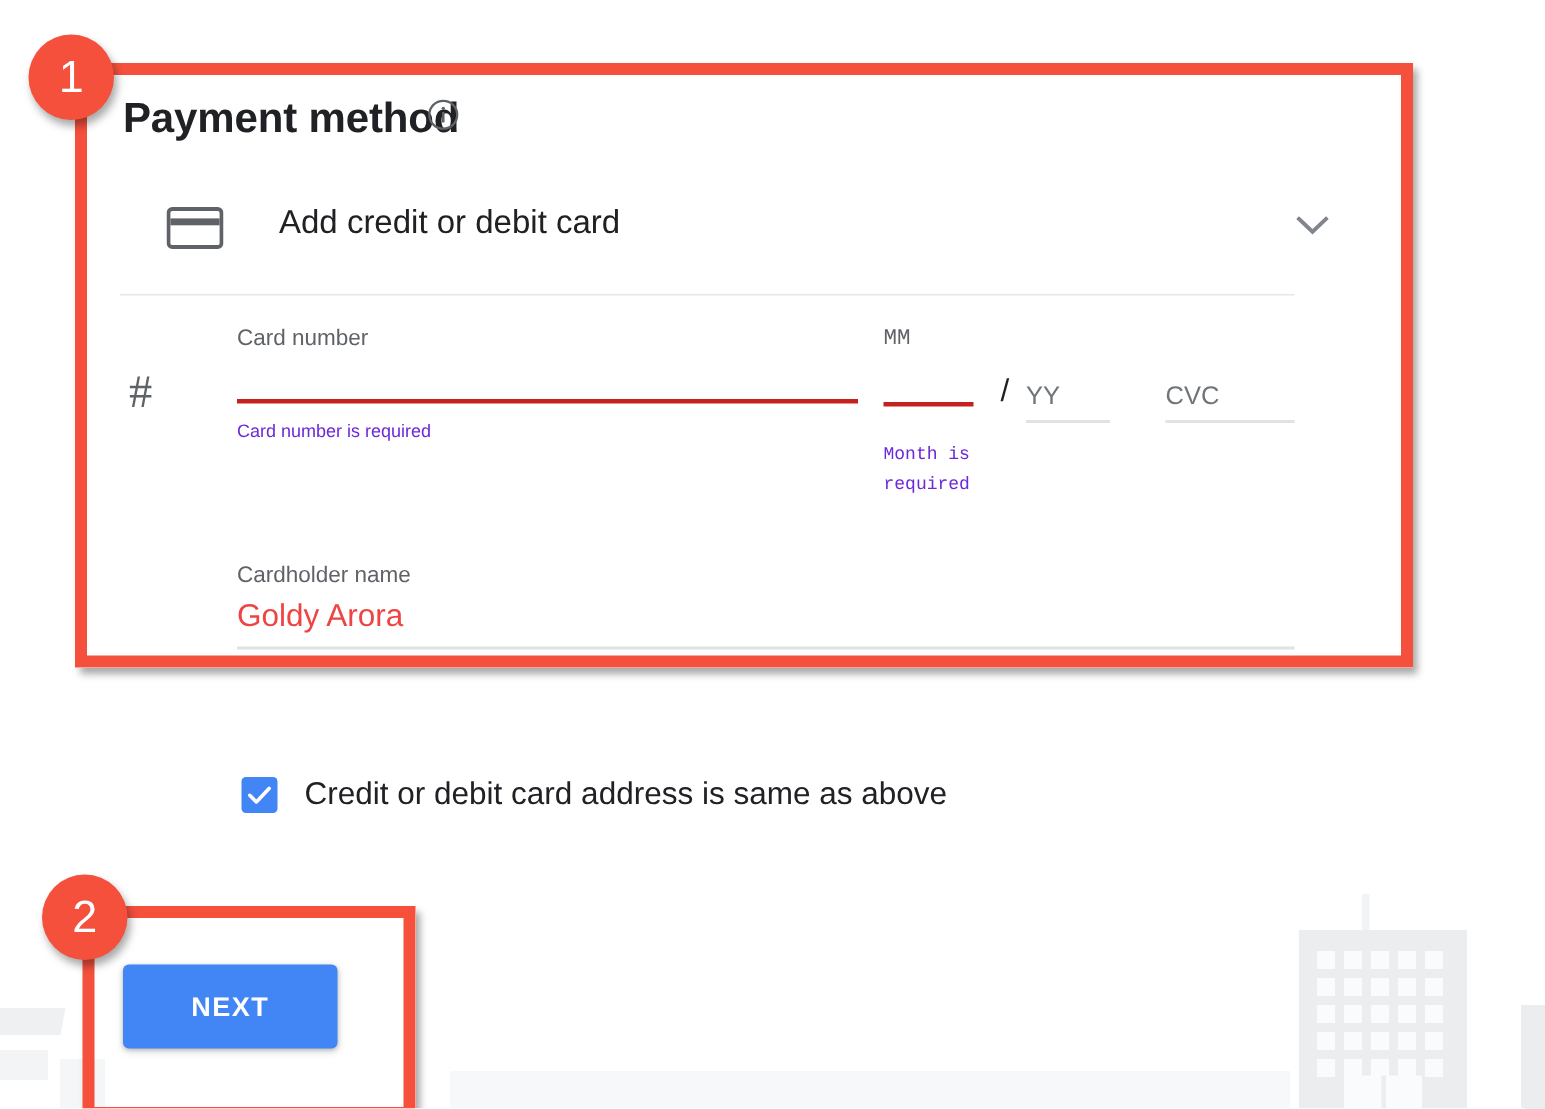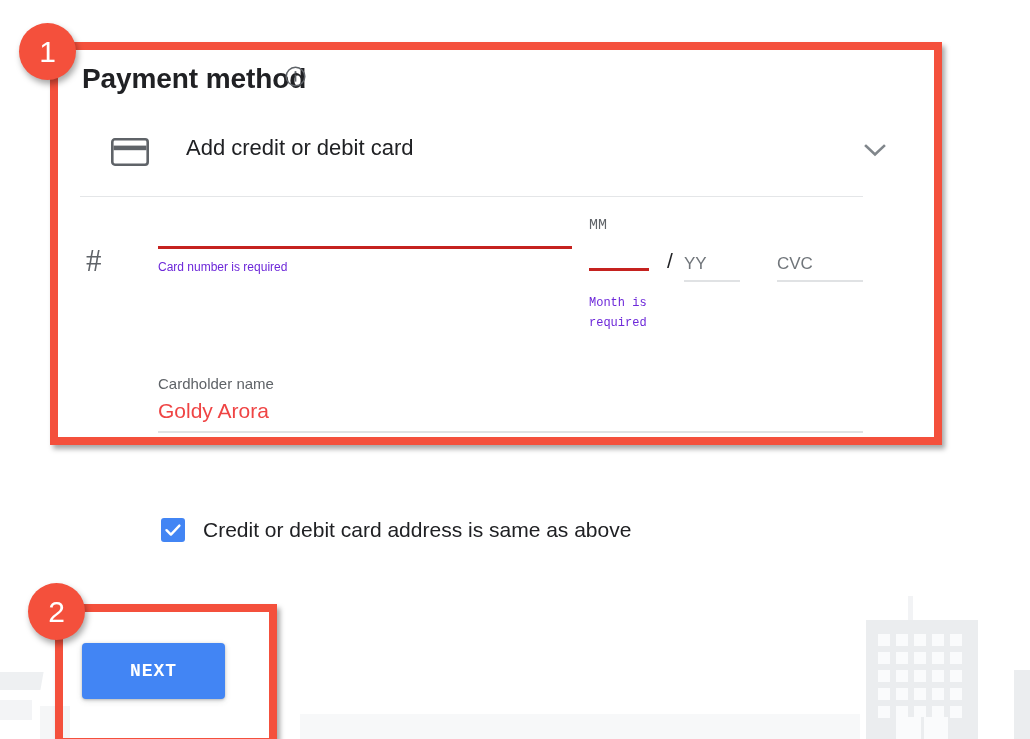--- a/index.html
+++ b/index.html
@@ -319,21 +319,21 @@
     top: 643px;
     width: 143px;
     height: 56px;
     background: #4285f4;
     border: none;
     border-radius: 4px;
     color: #ffffff;
     font-size: 18px;
     font-weight: bold;
     letter-spacing: 1.0px;
-    font-family: Liberation Mono, monospace;
+    font-family: Liberation Sans, sans-serif;
     box-shadow: 0 1px 3px rgba(60,64,67,0.30), 0 2px 6px rgba(60,64,67,0.15);
     cursor: pointer;
     padding: 0;
   }
 
   
   .anno-box {
     position: absolute;
     border: 8px solid #f4503c;
     box-sizing: border-box;
@@ -439,20 +439,21 @@
           <path d="M5 6 L14 14.5 L23 6" fill="none" stroke="#80868b" stroke-width="2.6" stroke-linecap="square"></path>
         </svg>
       </span>
     </div>
 
     <div class="divider"></div>
 
     <div class="hash-icon">#</div>
 
     <div class="field-card-number">
+      <div class="field-label">Card number</div>
       <div class="field-value"></div>
       <div class="underline"></div>
       <div class="error-text">Card number is required</div>
     </div>
 
     <div class="field-mm">
       <div class="field-label">MM</div>
       <div class="field-value"></div>
       <div class="underline"></div>
       <div class="error-text">Month is required</div>

